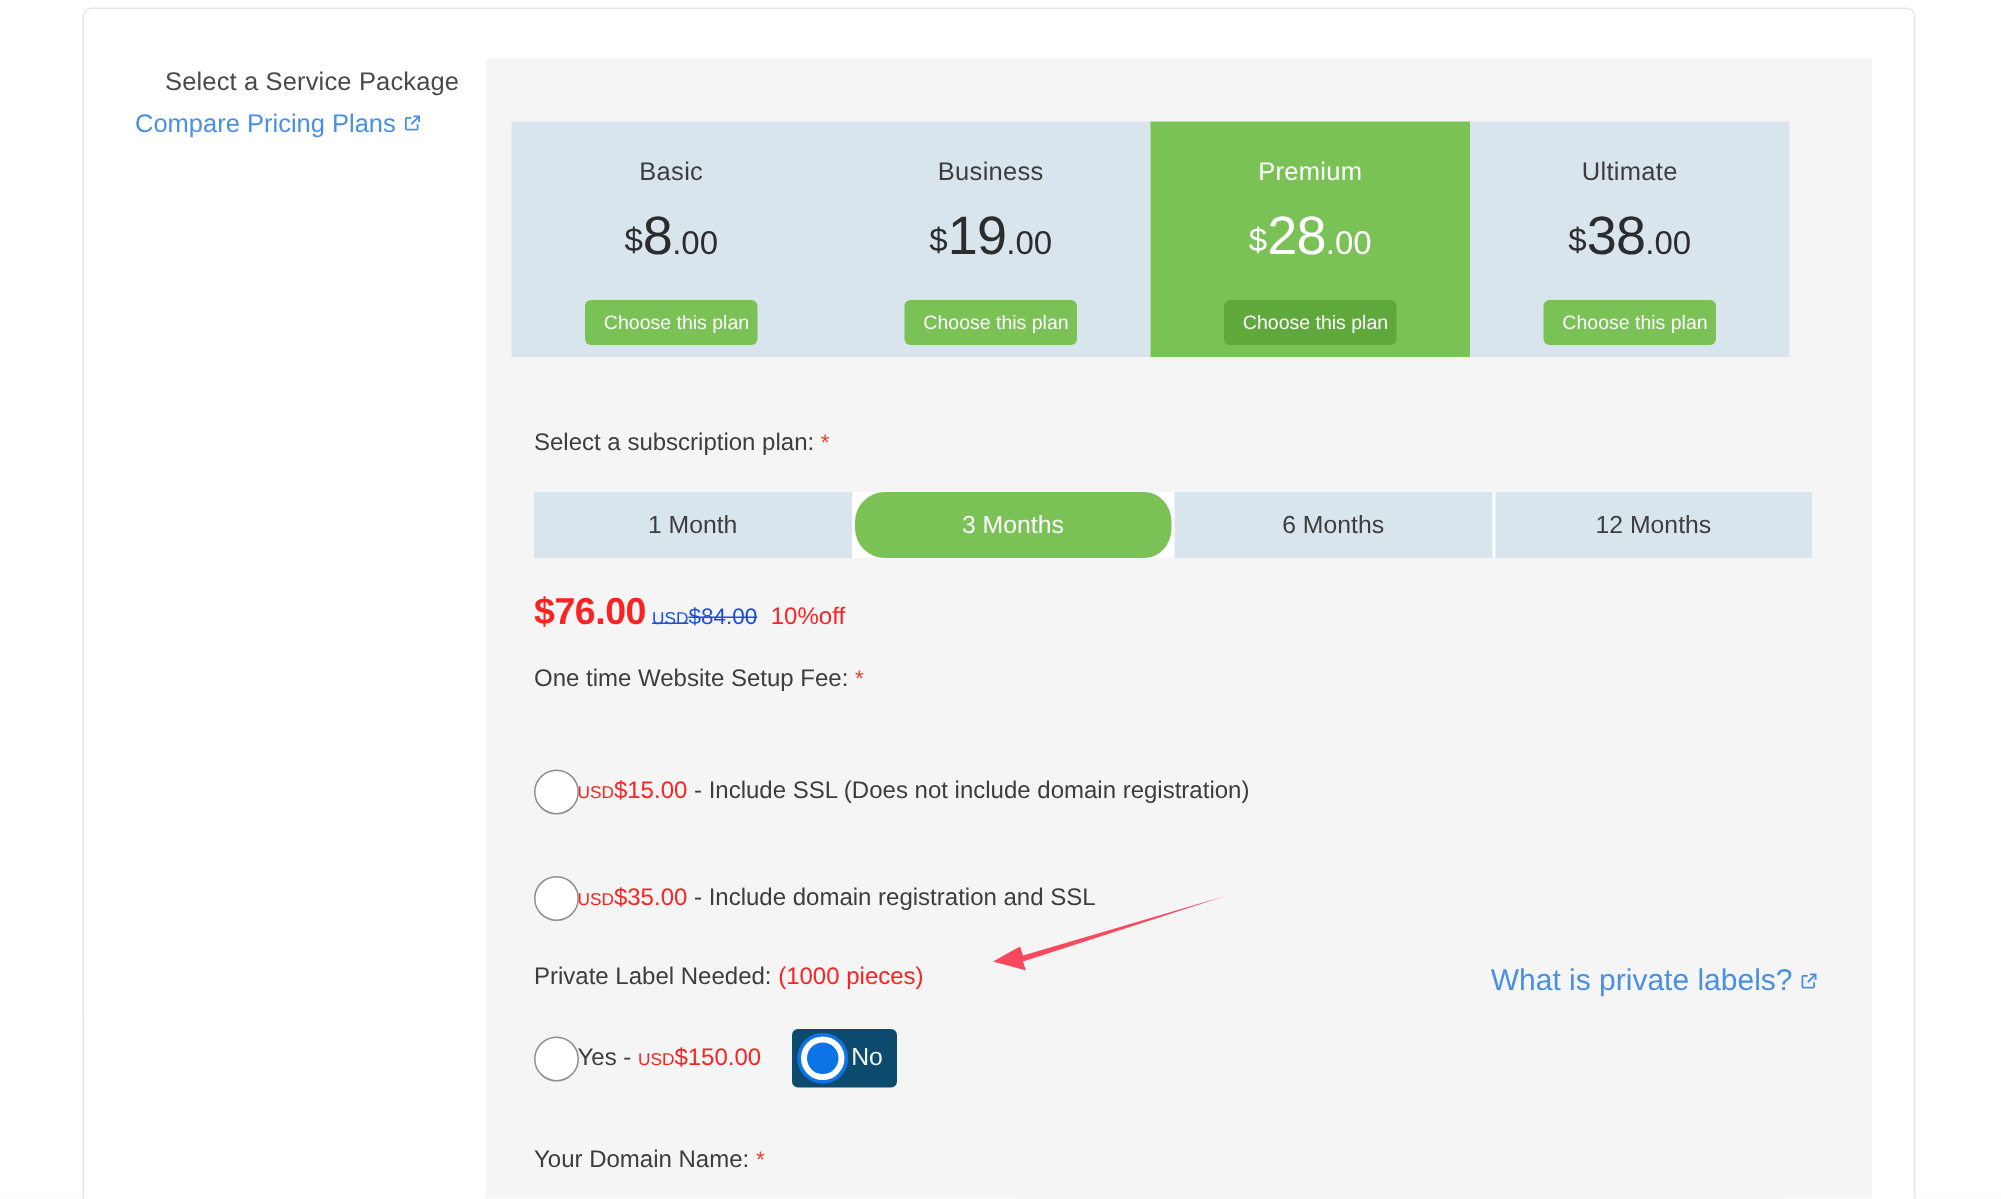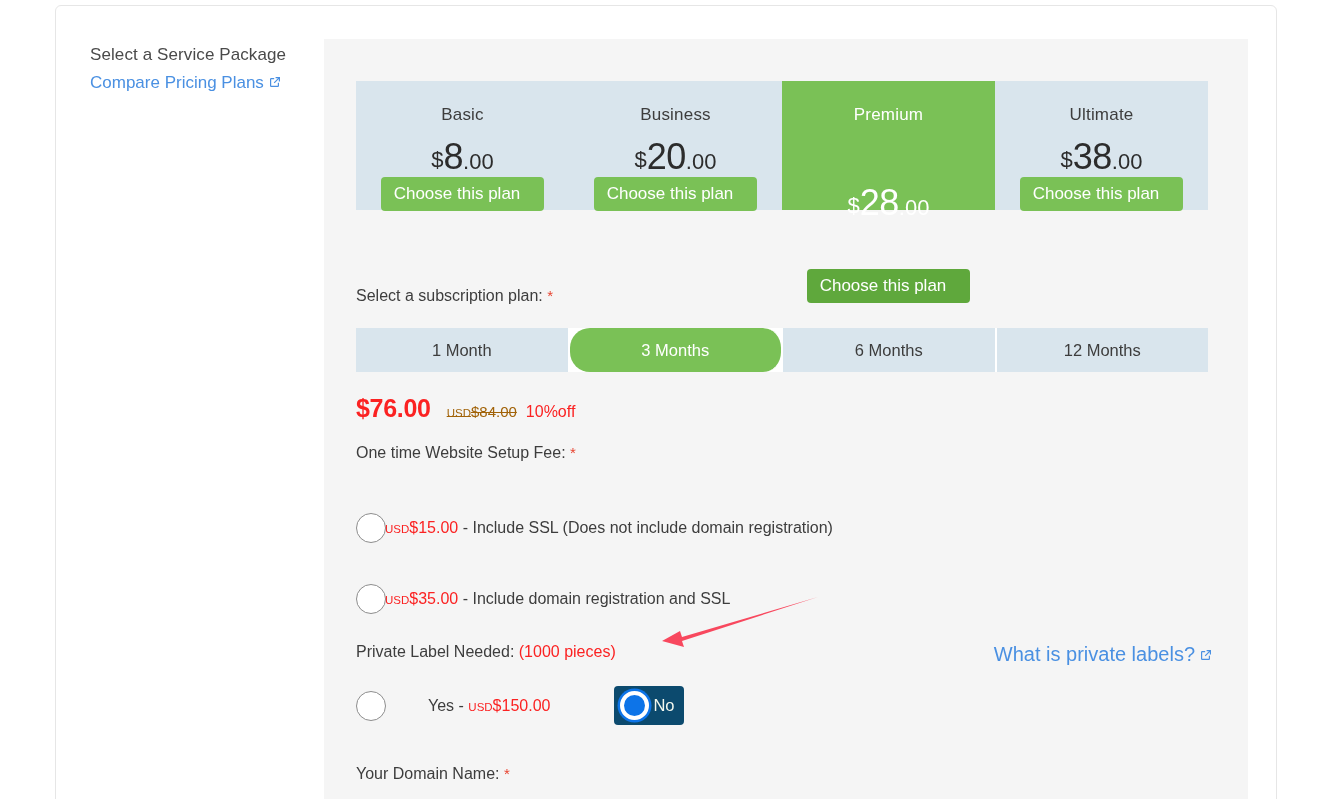--- a/index.html
+++ b/index.html
@@ -33,20 +33,21 @@
     position: absolute;
     left: 34px;
     top: 36px;
     width: 240px;
   }
   .left-title {
     font-size: 17px;
     color: #4a4a4a;
     line-height: 26px;
     letter-spacing: .1px;
+    margin-left: 20px;
   }
   .left-link {
     font-size: 17px;
     color: #4a90e2;
     line-height: 30px;
     cursor: pointer;
     display: inline-block;
   }
   .ext-icon {
     display: inline-block;
@@ -64,63 +65,63 @@
     left: 268px;
     top: 33px;
     width: 924px;
     height: 790px;
     background: #f5f5f5;
   }
 
   
   .plans {
     position: absolute;
-    left: 32px;
+    left: 17px;
     top: 42px;
     width: 852px;
-    height: 129px;
+    height: 157px;
     display: flex;
     justify-content: space-between;
   }
   .plan {
     flex: 1 1 0;
     background: #d9e5ed;
     display: flex;
     flex-direction: column;
     align-items: center;
     justify-content: flex-start;
     padding-top: 24px;
     box-sizing: border-box;
   }
-  .plan.featured { background: #7ac156; gap: 46px; }
+  .plan.featured { background: #7ac156; }
   .plan-name {
     font-size: 17px;
     color: #3d3d3d;
     letter-spacing: .2px;
   }
   .plan.featured .plan-name { color: #ffffff; }
   .plan-price {
     margin-top: 14px;
     color: #2c2c2c;
     white-space: nowrap;
     line-height: 1;
   }
   .plan.featured .plan-price { color: #ffffff; }
   .plan-price .cur { font-size: 22px; vertical-align: 2px; }
   .plan-price .int { font-size: 36px; letter-spacing: -.5px; }
   .plan-price .dec { font-size: 22px; }
   .btn-choose {
-    margin-top: 2px;
+    margin-top: 25px;
     background: #7ac156;
     color: #ffffff;
     border: none;
     border-radius: 4px;
-    font-size: 17px;
+    font-size: 13px;
     font-family: inherit;
-    padding: 8px 24px 9px 13px;
+    padding: 8px 6px 9px 13px;
     cursor: pointer;
     line-height: 1;
   }
   .plan.featured .btn-choose { background: #5fa83c; }
 
   
   .sub-label {
     position: absolute;
     left: 32px;
     top: 248px;
@@ -159,24 +160,24 @@
     top: 355px;
     white-space: nowrap;
   }
   .price-now {
     color: #fb2222;
     font-size: 25px;
     font-weight: bold;
     letter-spacing: -.3px;
   }
   .price-old {
-    color: #a16207;
+    color: #1d4ed8;
     font-size: 15px;
     text-decoration: line-through;
-    margin-left: 16px;
+    margin-left: 4px;
     text-align: center;
   }
   .price-old .usd { font-size: 11.5px; }
   .price-off {
     color: #fb2222;
     font-size: 16px;
     margin-left: 9px;
   }
 
   
@@ -233,21 +234,20 @@
     cursor: pointer;
     white-space: nowrap;
   }
   .pl-row {
     position: absolute;
     left: 32px;
     top: 647px;
     display: flex;
     align-items: center;
     white-space: nowrap;
-    gap: 43px;
   }
   .no-box {
     background: #0c4a6e;
     border-radius: 4px;
     padding: 5px 9px 5px 6px;
     margin-left: 21px;
     display: flex;
     align-items: center;
     cursor: pointer;
   }
@@ -309,21 +309,21 @@
         <div class="plan-name">Basic</div>
         <div class="plan-price">
           <span class="cur">$</span><span class="int">8</span><span class="dec">.00</span>
         </div>
         <button class="btn-choose">Choose this plan</button>
       </div>
 
       <div class="plan">
         <div class="plan-name">Business</div>
         <div class="plan-price">
-          <span class="cur">$</span><span class="int">20</span><span class="dec">.00</span>
+          <span class="cur">$</span><span class="int">19</span><span class="dec">.00</span>
         </div>
         <button class="btn-choose">Choose this plan</button>
       </div>
 
       <div class="plan featured">
         <div class="plan-name">Premium</div>
         <div class="plan-price">
           <span class="cur">$</span><span class="int">28</span><span class="dec">.00</span>
         </div>
         <button class="btn-choose">Choose this plan</button>

